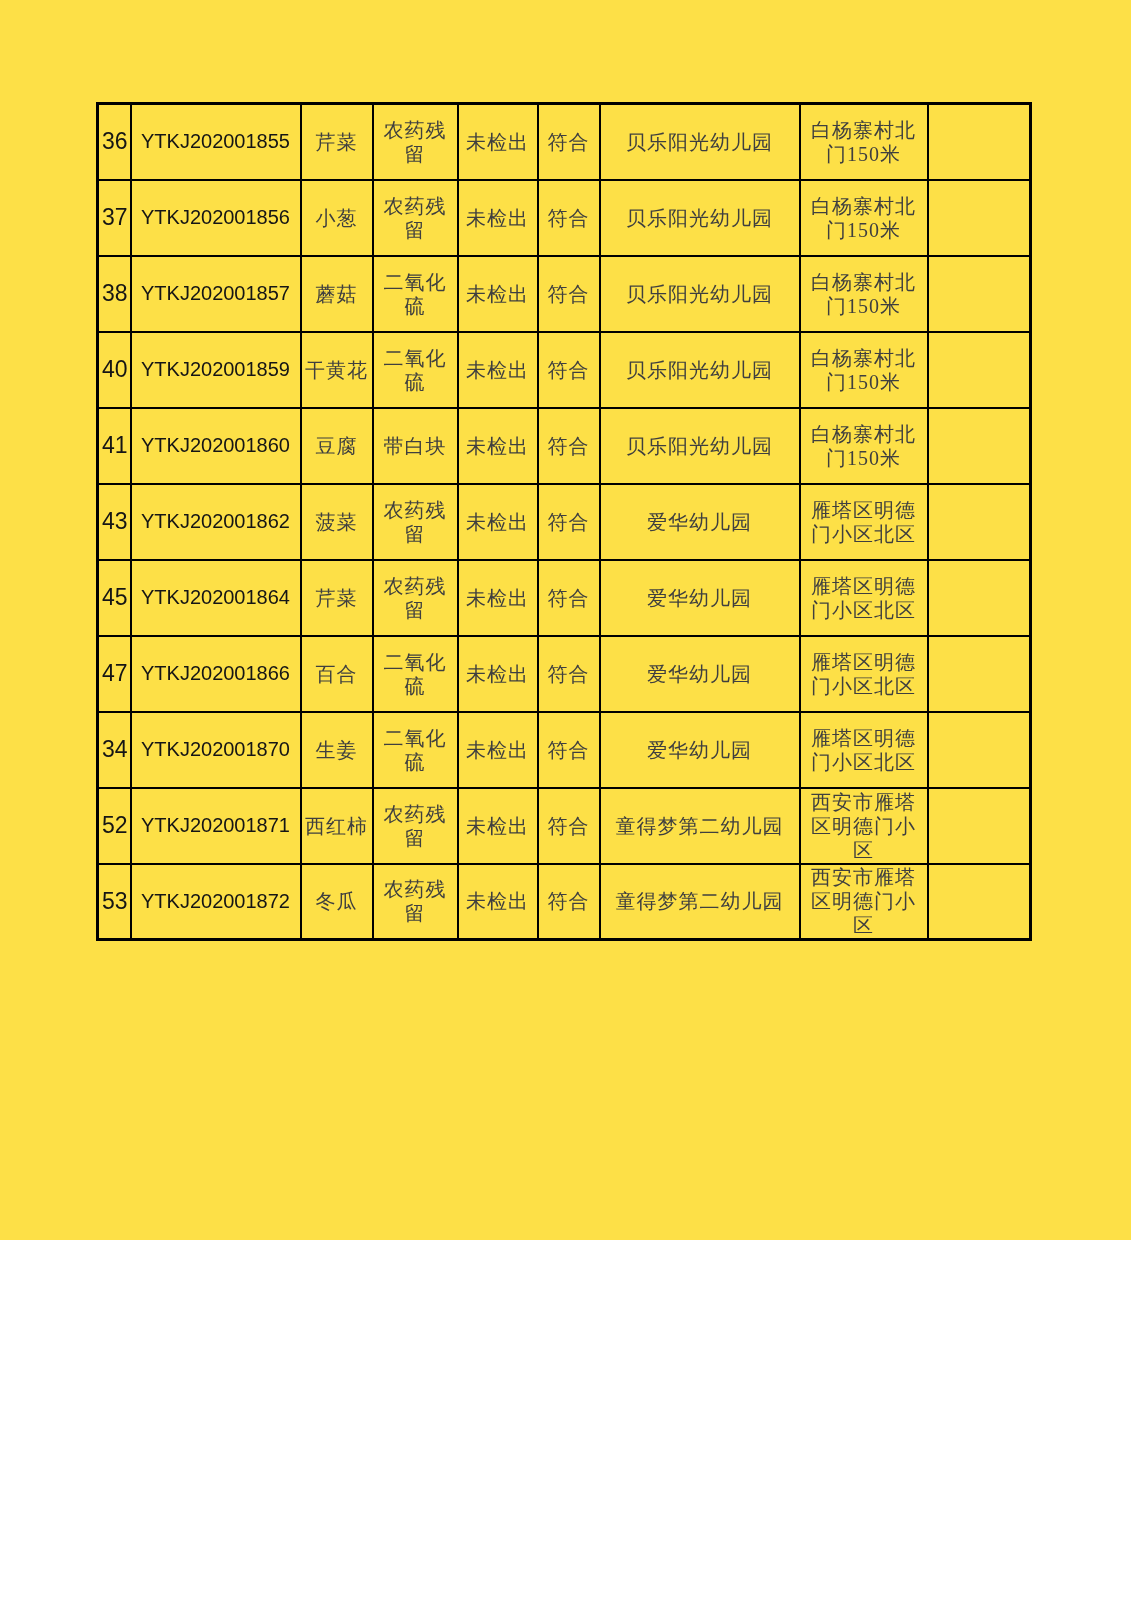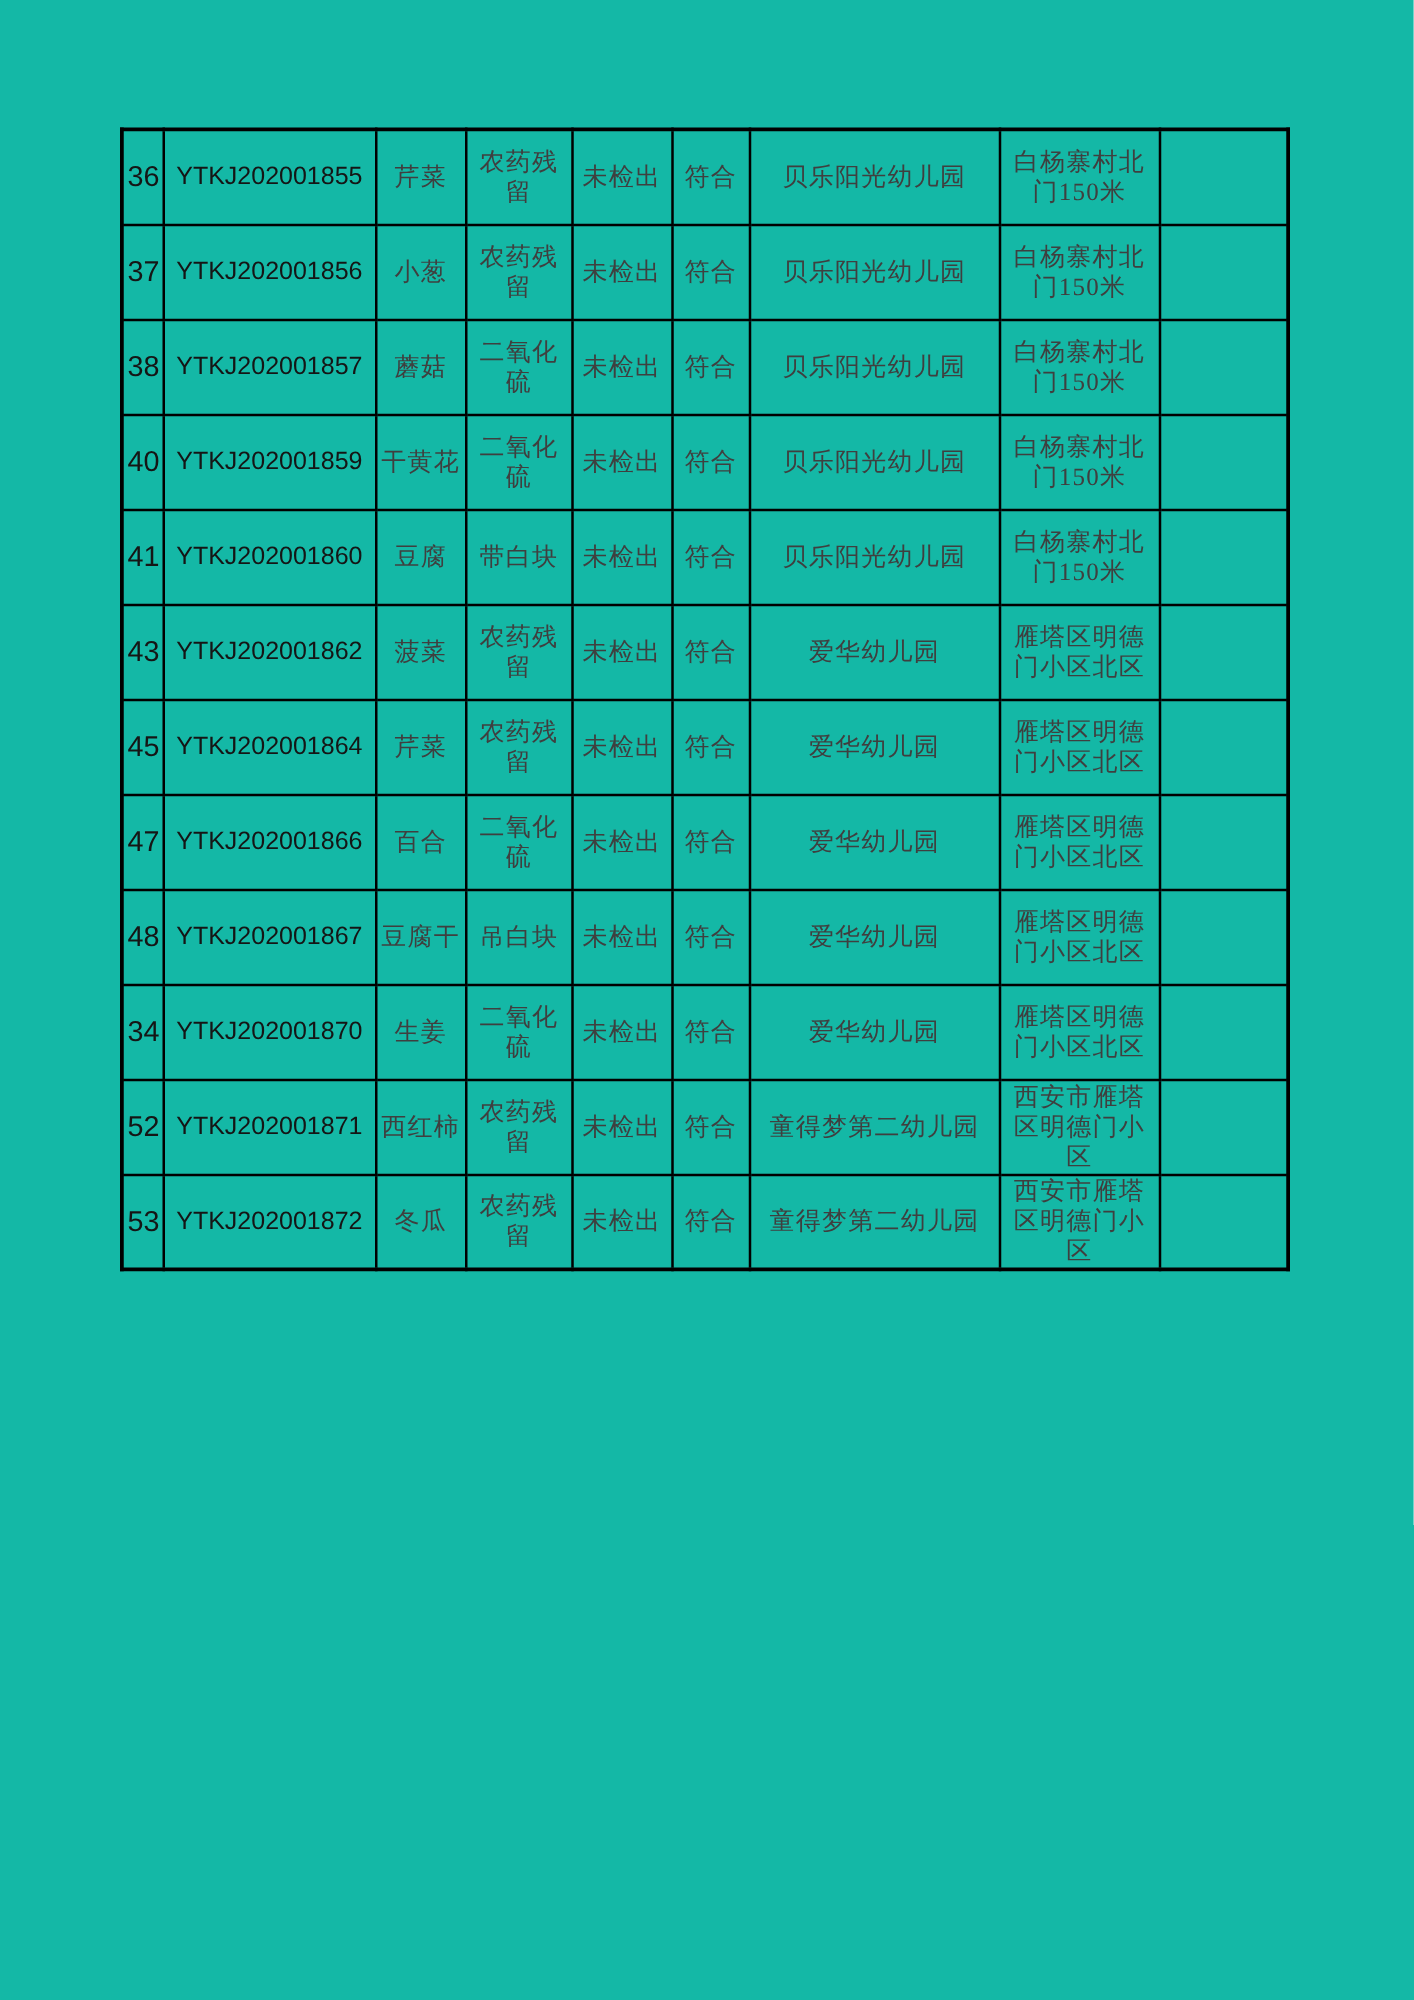--- a/index.html
+++ b/index.html
@@ -3,22 +3,22 @@
 <meta charset="utf-8">
 <style>
   html, body {
     margin: 0;
     padding: 0;
     background: #ffffff;
   }
   #page {
     position: relative;
     width: 1131px;
-    height: 1600px;
-    background: #14b8a6;
+    height: 1240px;
+    background: #fde047;
     overflow: hidden;
   }
   #results-table {
     position: absolute;
     left: 96px;
     top: 102px;
     width: 933px;
     border-collapse: collapse;
     table-layout: fixed;
     border: 3px solid #000000;
@@ -161,31 +161,20 @@
     <td class="c-id">YTKJ202001866</td>
     <td class="c-cn">百合</td>
     <td class="c-cn c-item">二氧化硫</td>
     <td class="c-cn">未检出</td>
     <td class="c-cn">符合</td>
     <td class="c-cn c-org">爱华幼儿园</td>
     <td class="c-cn c-addr">雁塔区明德门小区北区</td>
     <td class="c-cn c-note"></td>
   </tr>
         <tr>
-    <td class="c-no">48</td>
-    <td class="c-id">YTKJ202001867</td>
-    <td class="c-cn">豆腐干</td>
-    <td class="c-cn c-item">吊白块</td>
-    <td class="c-cn">未检出</td>
-    <td class="c-cn">符合</td>
-    <td class="c-cn c-org">爱华幼儿园</td>
-    <td class="c-cn c-addr">雁塔区明德门小区北区</td>
-    <td class="c-cn c-note"></td>
-  </tr>
-        <tr>
     <td class="c-no">34</td>
     <td class="c-id">YTKJ202001870</td>
     <td class="c-cn">生姜</td>
     <td class="c-cn c-item">二氧化硫</td>
     <td class="c-cn">未检出</td>
     <td class="c-cn">符合</td>
     <td class="c-cn c-org">爱华幼儿园</td>
     <td class="c-cn c-addr">雁塔区明德门小区北区</td>
     <td class="c-cn c-note"></td>
   </tr>

